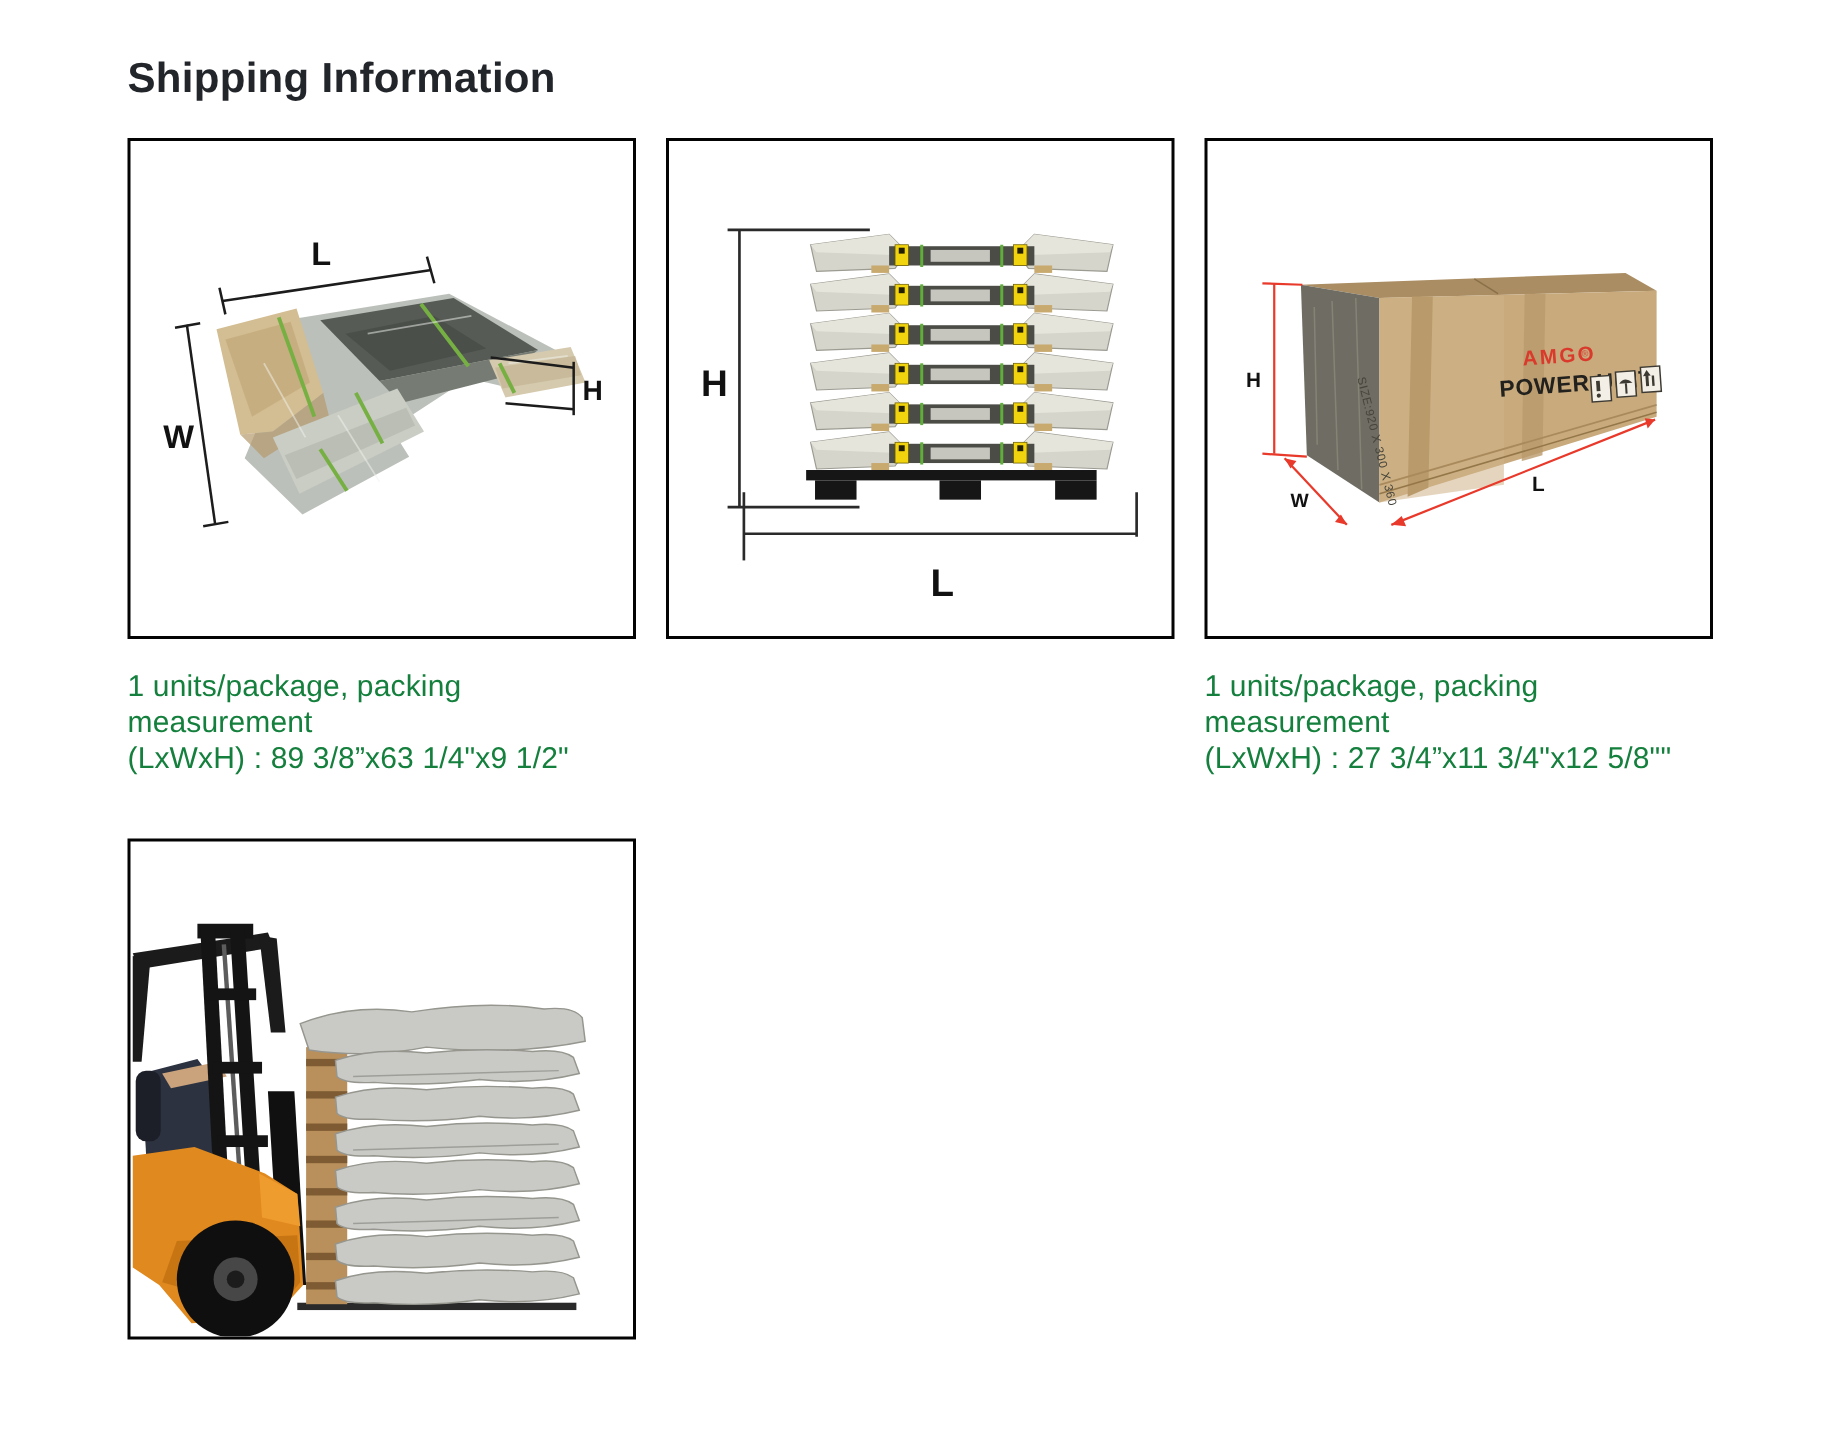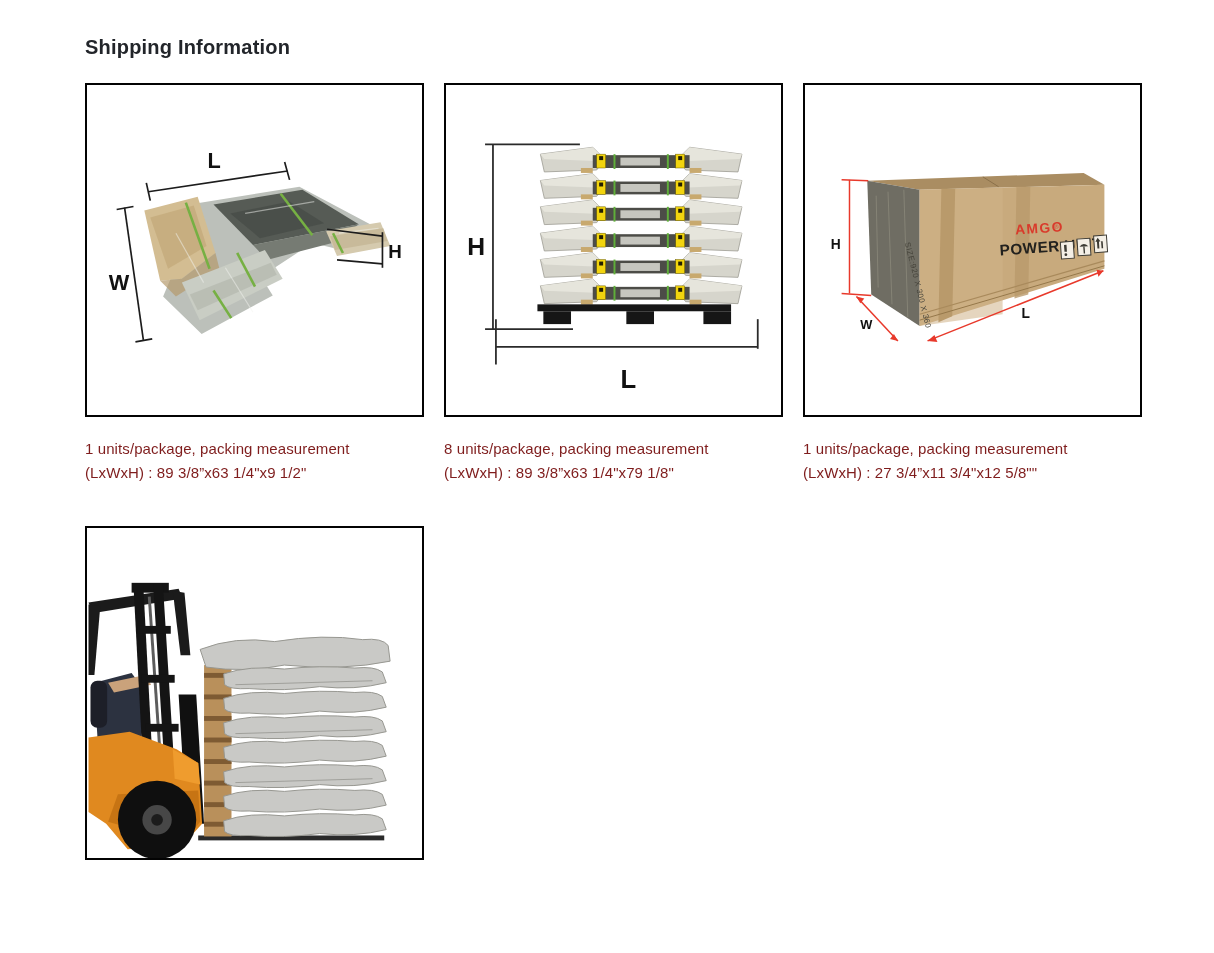--- a/index.html
+++ b/index.html
@@ -4,34 +4,34 @@
 <style>
   * { margin:0; padding:0; box-sizing:border-box; }
   html,body { background:#ffffff; }
   body {
     width:1214px; height:953px; overflow:hidden;
     font-family:"Liberation Sans", sans-serif;
     -webkit-font-smoothing:antialiased;
   }
   .page { padding:36px 0 0 85px; }
   .title {
-    font-size:20px; font-weight:800; color:#22252a;
+    font-size:28px; font-weight:800; color:#22252a;
     letter-spacing:0.2px; margin-bottom:24px;
   }
   .grid { display:flex; gap:20px; }
   .grid.row2 { margin-top:41px; }
   .card { width:339px; }
   .imgbox {
     width:339px; height:334px; border:2px solid #030303;
     background:#ffffff; position:relative; overflow:hidden;
   }
   .imgbox svg { display:block; width:100%; height:100%; }
   .caption {
-    margin-top:20px; font-size:15px; line-height:24px;
-    color:#7f1d1d; letter-spacing:0.1px;
+    margin-top:20px; font-size:20px; line-height:24px;
+    color:#15803d; letter-spacing:0.1px;
   }
   .caption span { display:block; }
   .dim-label { font-weight:bold; fill:#111111; }
   .dim-line  { stroke:#1c1c1c; stroke-width:1.7; }
   .dim-line2 { stroke:#2a2a2a; stroke-width:1.8; }
   .red-line  { stroke:#e8392b; stroke-width:1.5; }
 </style>
 </head>
 <body>
 
@@ -141,24 +141,20 @@
 
           <g class="dim-line2">
             <line x1="50" y1="265" x2="315" y2="265"></line>
             <line x1="50" y1="237" x2="50" y2="283"></line>
             <line x1="315" y1="237" x2="315" y2="267"></line>
           </g>
           <text class="dim-label" x="21" y="172" font-size="25">H</text>
           <text class="dim-label" x="176" y="307" font-size="26">L</text>
         </svg>
       </div>
-      <figcaption class="caption">
-        <span>8 units/package, packing measurement</span>
-        <span>(LxWxH) : 89 3/8”x63 1/4"x79 1/8"</span>
-      </figcaption>
     </figure>
 
     <figure class="card">
       <div class="imgbox">
         <svg viewBox="0 0 339 334">
 
           <polygon points="63,97 282,89 303,101 116,106" fill="#aa8d62"></polygon>
           <line x1="180" y1="93" x2="196" y2="103" stroke="#8a7049" stroke-width="1"></line>
           <polygon points="63,97 116,106 116,244 67,212" fill="#6f6d63"></polygon>
           <g stroke="#8b897b" stroke-width="1" opacity="0.8">

